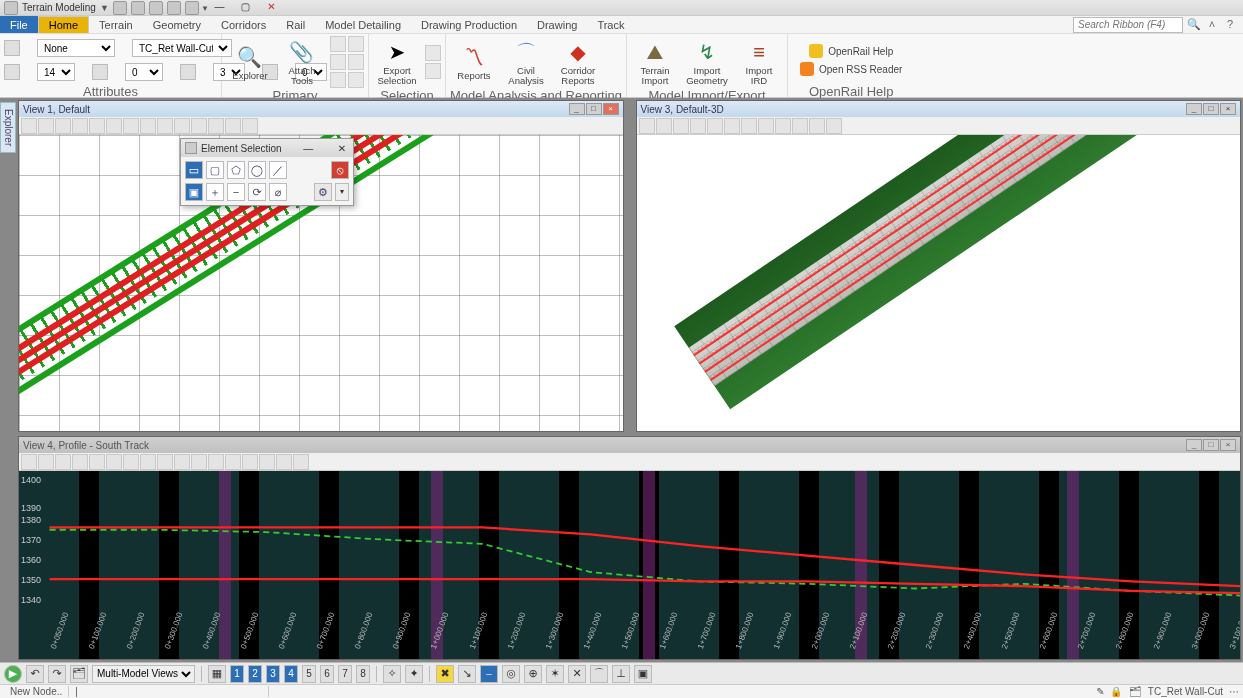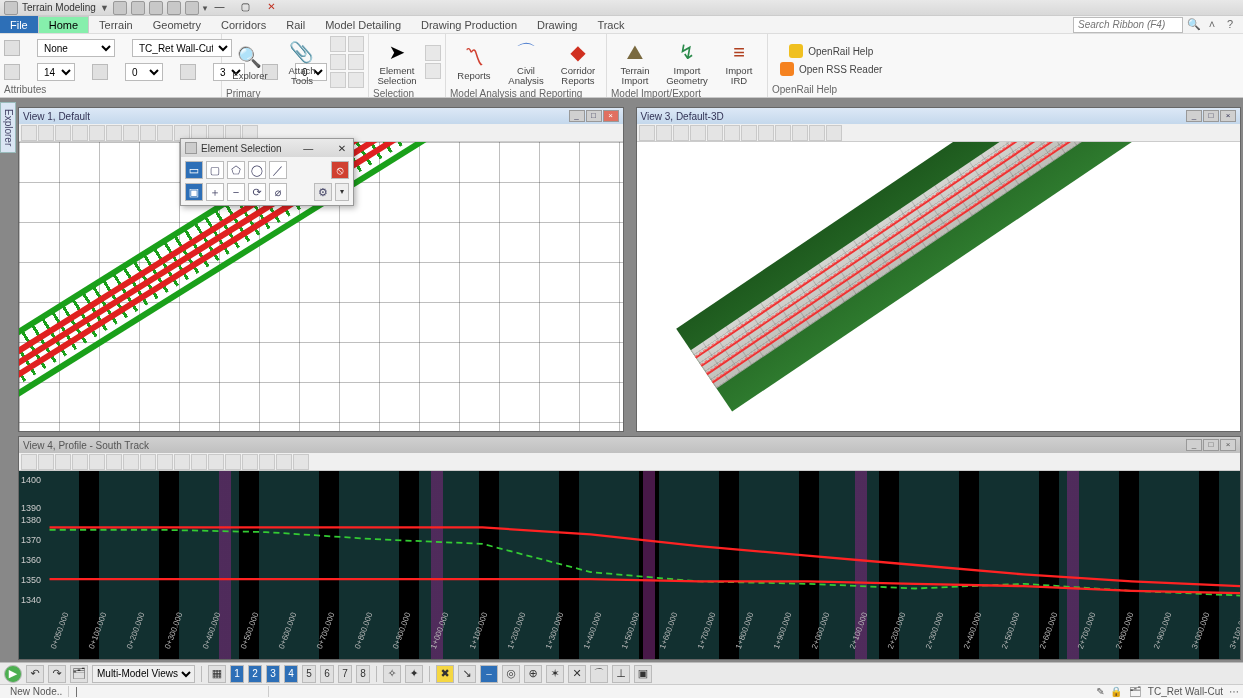--- a/index.html
+++ b/index.html
@@ -11,49 +11,49 @@
   .titlebar .qat .qicon { width:14px; height:14px; background:#c8c8c8; border:1px solid #999; border-radius:2px; }
   .titlebar .qat .arrow { color:#555; font-size:9px; }
   .titlebar .titletext { flex:1; text-align:center; font-size:10px; color:#333; white-space:nowrap; overflow:hidden; }
   .titlebar .wincontrols { display:flex; gap:2px; }
   .titlebar .wincontrols span { width:24px; height:14px; text-align:center; font-size:10px; cursor:default;}
 
   
   .menubar { height:18px; background:#f4f4f4; display:flex; align-items:center; border-bottom:1px solid #ddd;}
   .menubar .filebtn { background:#2d6fb7; color:white; padding:2px 10px; height:100%; display:flex; align-items:center; font-size:11px;}
   .menubar .tab { padding:2px 10px; height:100%; display:flex; align-items:center; color:#4a4a4a; cursor:pointer;}
-  .menubar .tab.active { background:#86efac; border:1px solid #c9c9c9; border-bottom:none; color:#000;}
+  .menubar .tab.active { background:#eab308; border:1px solid #c9c9c9; border-bottom:none; color:#000;}
   .menubar .searchbox { margin-left:auto; display:flex; align-items:center; gap:4px; padding-right:6px;}
   .menubar .searchbox input { width:110px; height:16px; font-size:10px; padding:0 4px; border:1px solid #bbb; color:#888; font-style:italic;}
   .menubar .searchbox .sicon { width:14px; height:14px; color:#666; font-size:11px; text-align:center;}
 
   
   .ribbon { height:64px; background:#f8f8f8; border-bottom:1px solid #c9c9c9; display:flex; }
   .ribbon .group { border-right:1px solid #ddd; display:flex; flex-direction:column; padding:2px 4px 1px 4px;}
   .ribbon .group .gbody { flex:1; display:flex; align-items:center; gap:4px;}
-  .ribbon .group .glabel { text-align:left; font-size:10px; color:#666; height:12px;}
+  .ribbon .group .glabel { text-align:center; font-size:13px; color:#666; height:12px;}
   .attr-row { display:flex; align-items:center; gap:17px; height:22px;}
   .attr-row select,.attr-row input { height:18px; border:1px solid #bbb; font-size:10px; padding:0 2px; background:#fff;}
   .attr-row .tinyicon { width:16px; height:16px; background:#e0e0e0; border:1px solid #bbb;}
   .bigbtn { display:flex; flex-direction:column; align-items:center; justify-content:center; width:48px; height:52px; cursor:pointer; border:1px solid transparent;}
   .bigbtn .bicon { width:28px; height:28px; display:flex; align-items:center; justify-content:center; font-size:20px;}
   .bigbtn .blabel { font-size:9.5px; text-align:center; line-height:10px; color:#444;}
   .smicons { display:flex; flex-direction:column; gap:2px;}
   .smicons .row { display:flex; gap:2px;}
   .smicons .si { width:16px; height:16px; background:#e8e8e8; border:1px solid #ccc;}
   .helpgroup { display:flex; flex-direction:column; gap:3px; justify-content:center; padding:0 8px;}
   .helplink { display:flex; align-items:center; gap:5px; font-size:10px; color:#444; cursor:pointer;}
   .helplink .hicon { width:14px; height:14px; background:#f0c020; border-radius:3px;}
   .helplink .hicon.rss { background:#f58220;}
 
   
   .mainarea { position:relative; height:calc(100% - 16px - 18px - 64px - 22px - 14px); background:#888; display:flex; flex-direction:column;}
   .sidebar-tab { position:absolute; left:0; top:4px; width:16px; background:#dbe6f4; border:1px solid #9bb; writing-mode:vertical-rl; text-orientation:mixed; font-size:10px; padding:6px 1px; color:#446; z-index:5;}
 
-  .row1 { display:flex; height:336px; gap:12px; padding:9px 2px 2px 18px;}
+  .row1 { display:flex; height:336px; gap:12px; padding:2px 2px 2px 18px;}
   .viewport { flex:1; background:#fff; border:1px solid #666; display:flex; flex-direction:column; position:relative;}
   .viewport .vtitle { height:16px; background:linear-gradient(#dce8f6,#c4d8ec); display:flex; align-items:center; padding:0 4px; font-size:10px; color:#335;}
   .viewport .vtitle .vcontrols { margin-left:auto; display:flex; gap:1px;}
   .viewport .vtitle .vcontrols span { width:16px; height:12px; background:#d0d0d0; border:1px solid #999; text-align:center; font-size:8px; line-height:10px; cursor:pointer;}
   .viewport .vtitle .vcontrols span.clos { background:#e07060; color:#fff;}
   .viewport .vtoolbar { height:18px; background:#f0f0f0; border-bottom:1px solid #ccc; display:flex; align-items:center; gap:1px; padding:0 2px;}
   .viewport .vtoolbar .vt { width:16px; height:16px; background:#e4e4e4; border:1px solid #c9c9c9;}
   .viewport .vcanvas { flex:1; position:relative; overflow:hidden; background:#fff;}
 
   
@@ -232,21 +232,21 @@
           </div>
       </div>
     </div>
     <div class="glabel">Primary</div>
   </div>
 
   <div class="group">
     <div class="gbody">
       <div class="bigbtn">
         <div class="bicon" style="color:#000;">➤</div>
-        <div class="blabel" style="white-space:pre-line;">Element
+        <div class="blabel" style="white-space:pre-line;">Export
 Selection</div>
       </div>
       <div class="smicons">
         <div class="row">
             <span class="si"></span>
           </div>
         <div class="row">
             <span class="si"></span>
           </div>
       </div>

